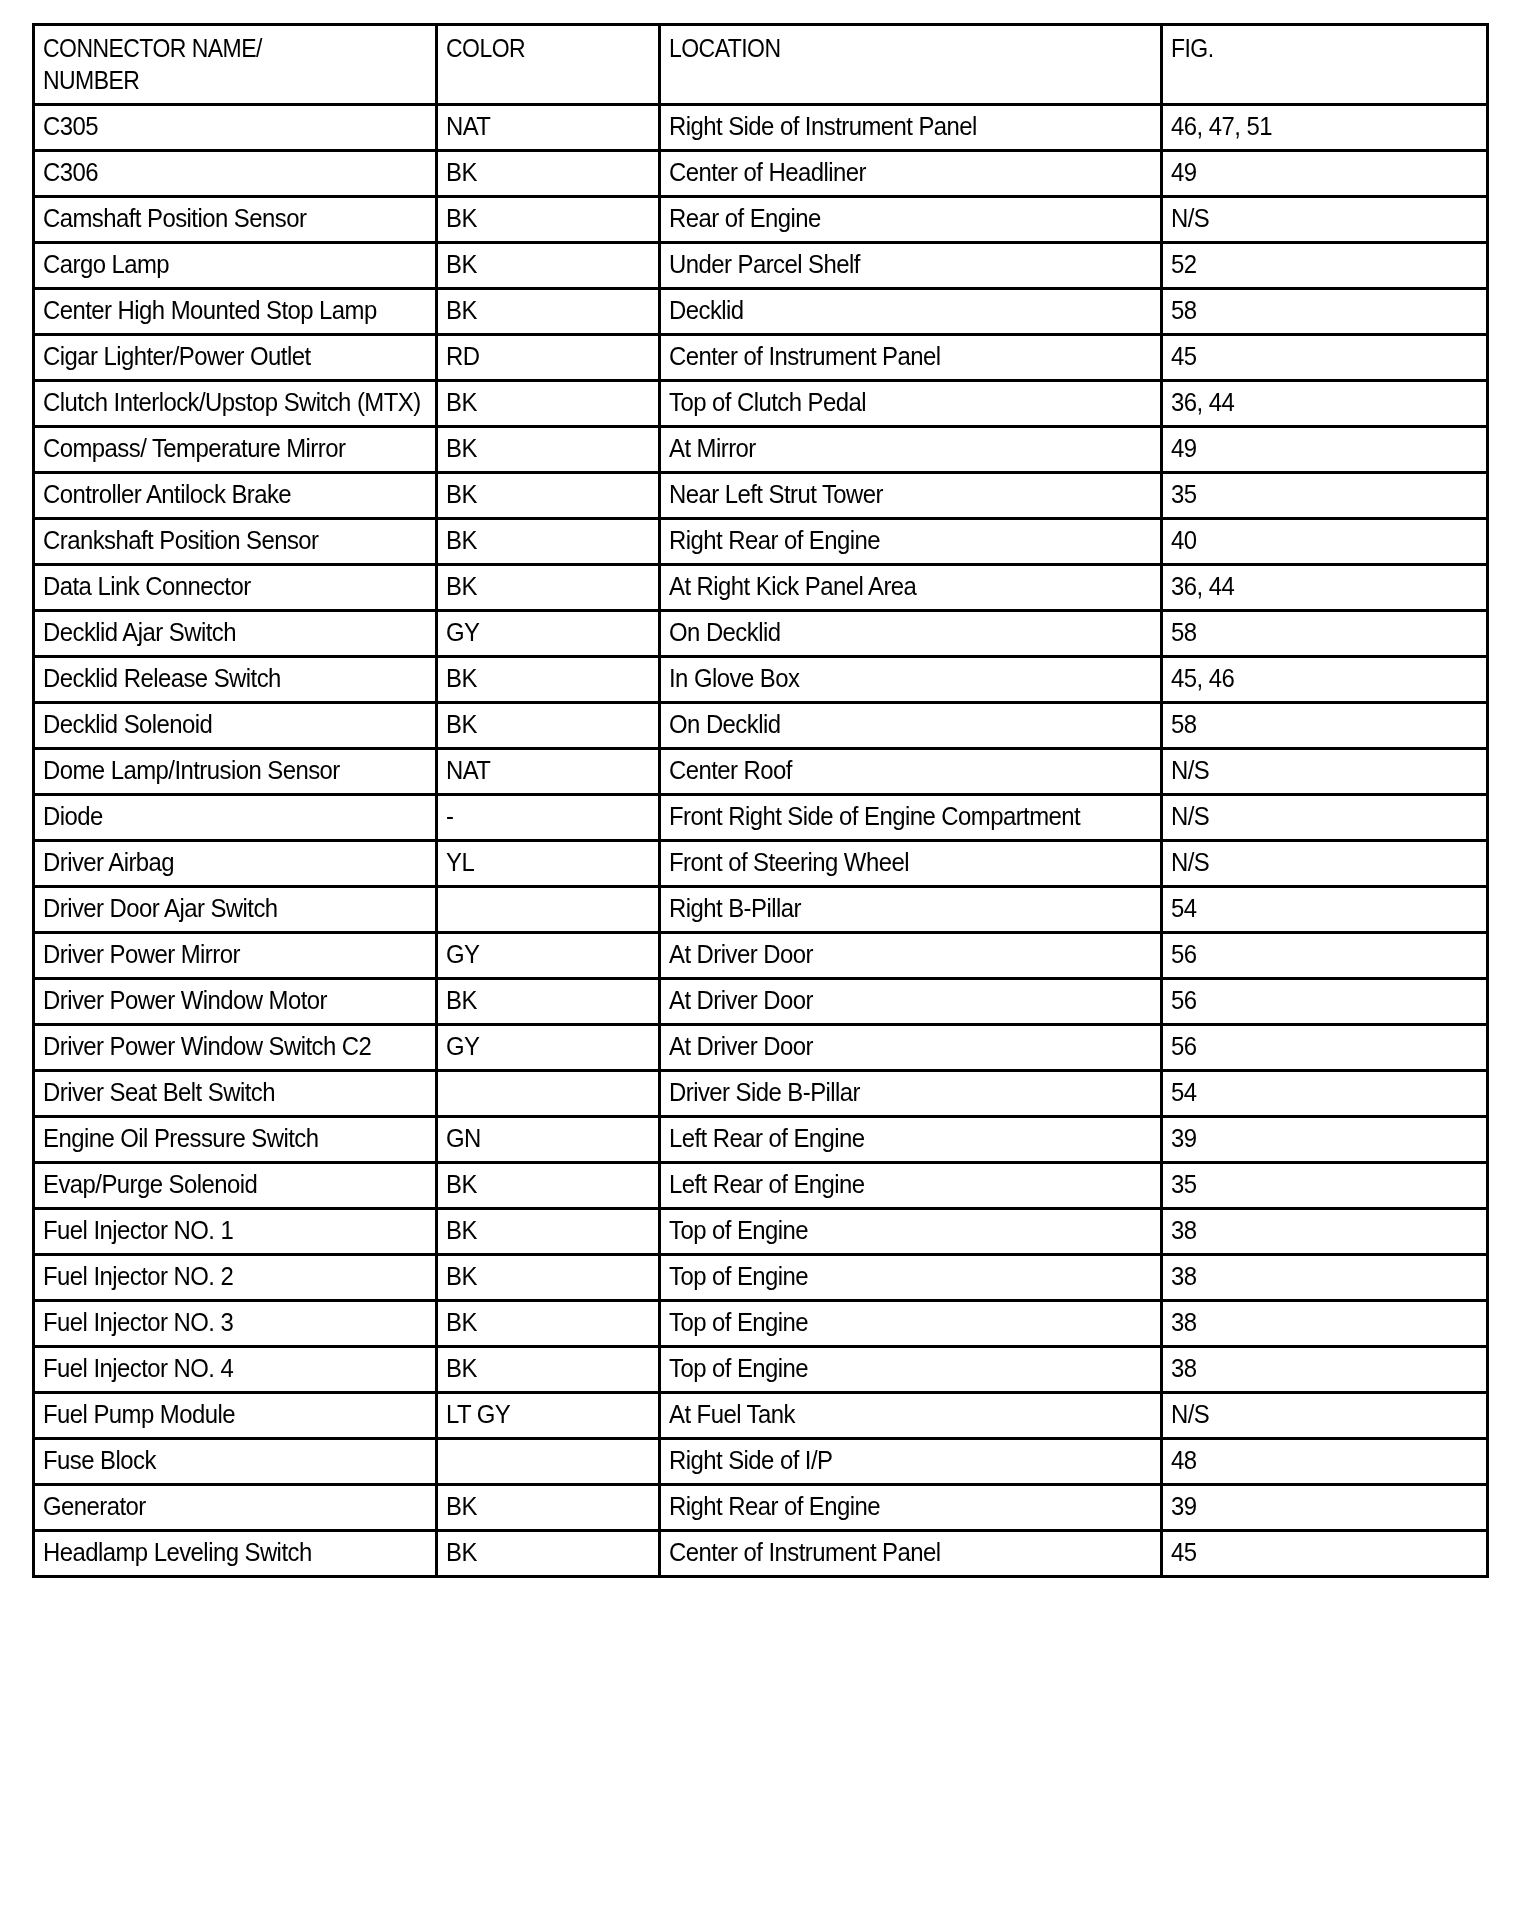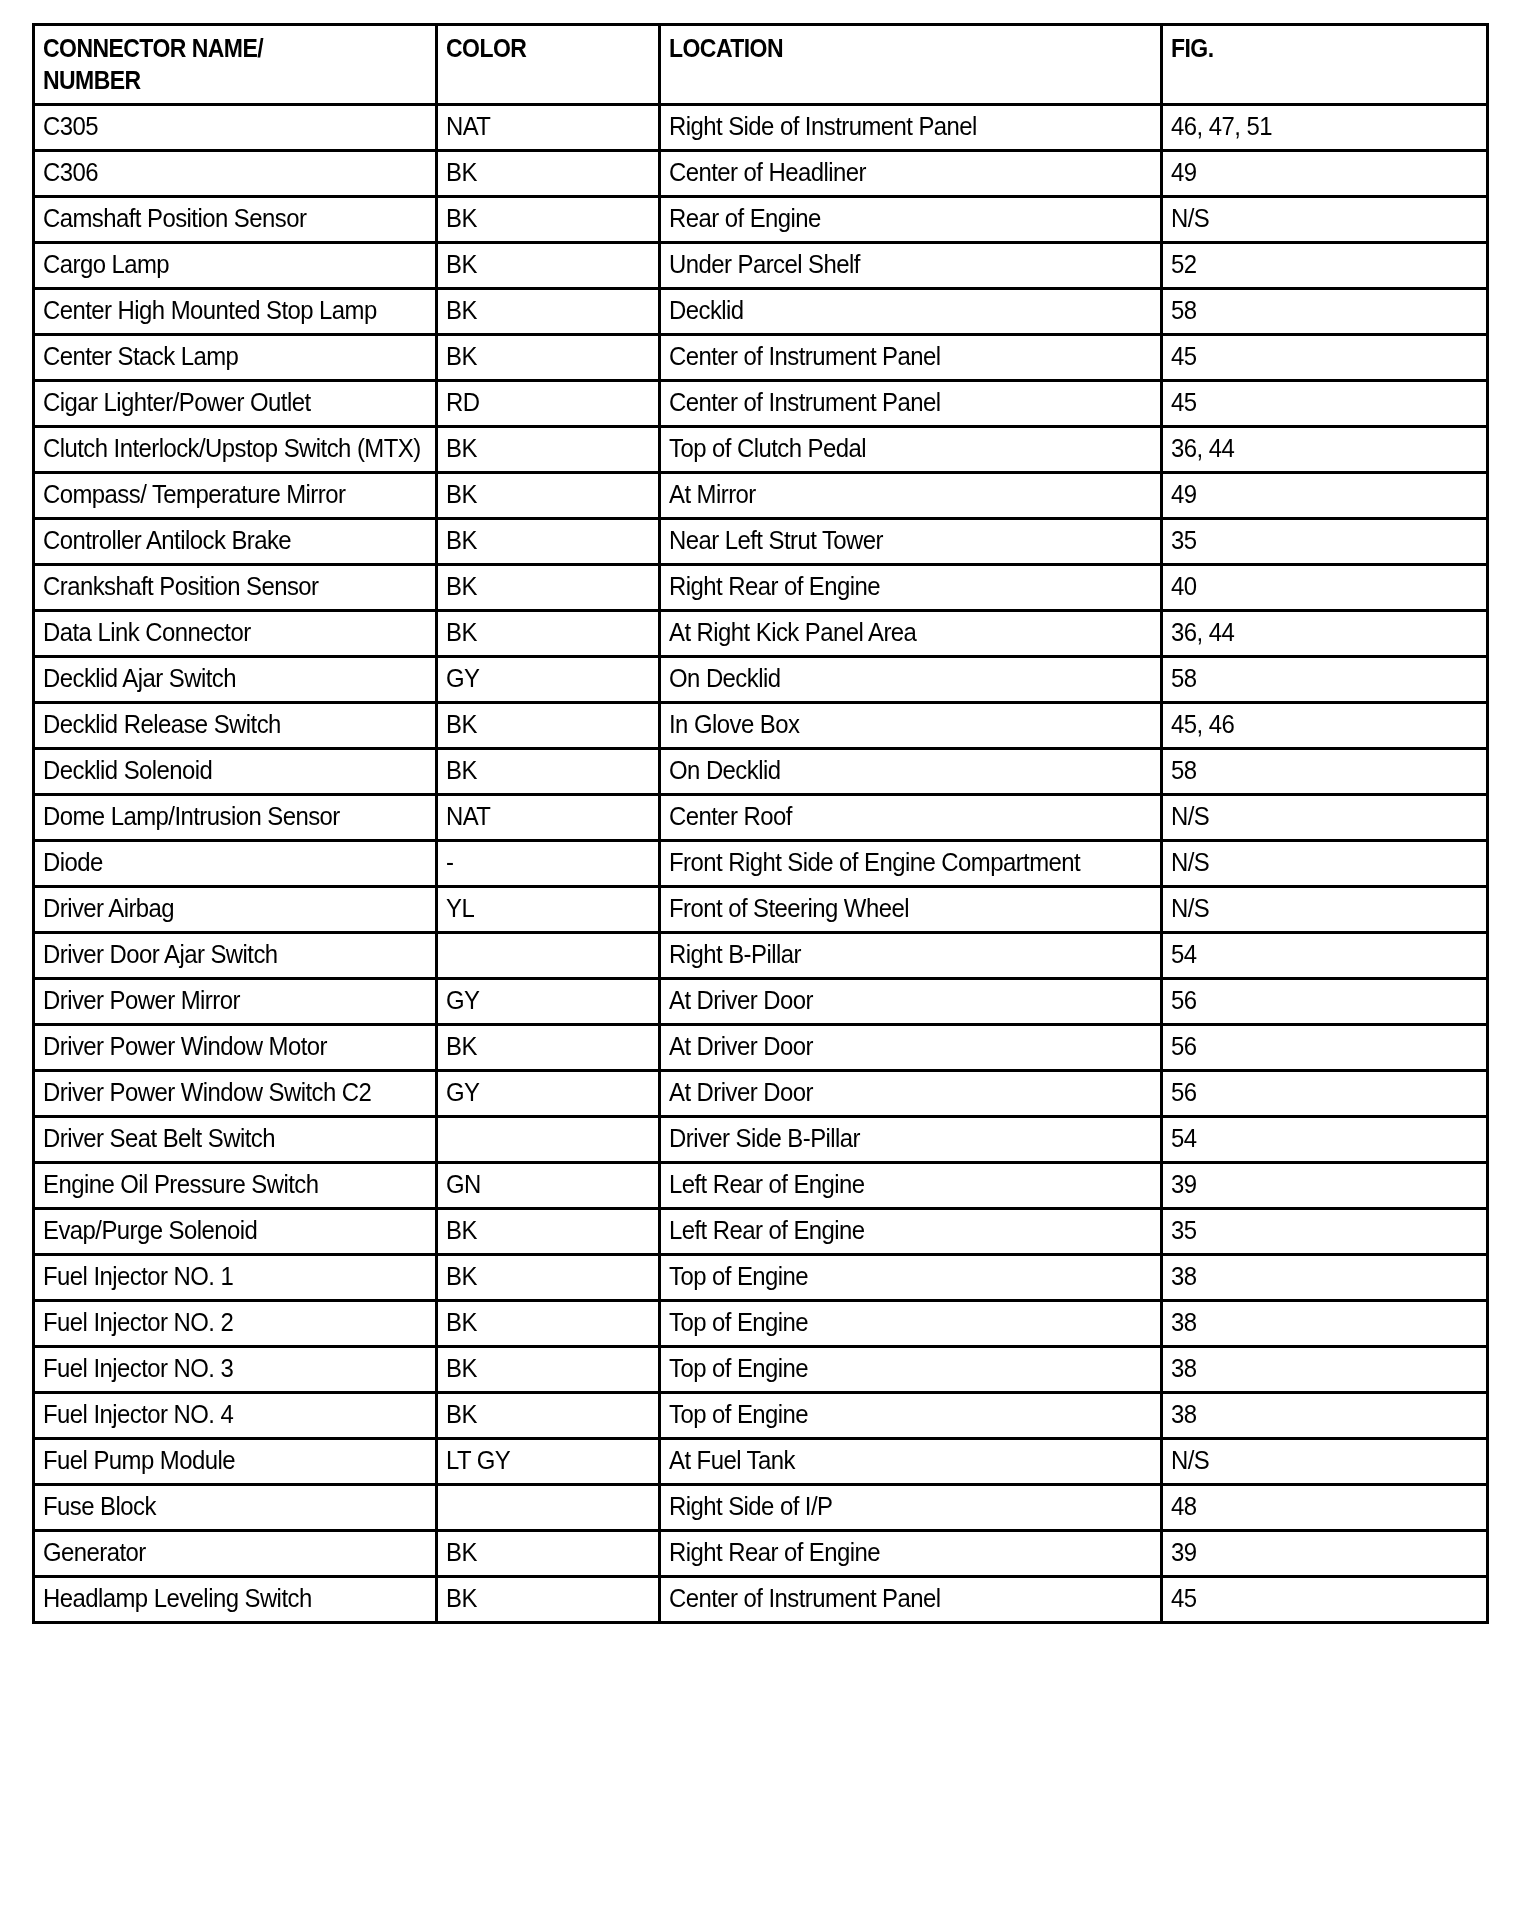--- a/index.html
+++ b/index.html
@@ -11,21 +11,21 @@
   }
   .tbl col.c1 { width: 403px; }
   .tbl col.c2 { width: 223px; }
   .tbl col.c3 { width: 502px; }
   .tbl col.c4 { width: 326px; }
   .tbl th, .tbl td {
     border: 3px solid #000; vertical-align: top; text-align: left;
     padding: 4px 8px 6px 8px; font-size: 26px; line-height: 33px;
     letter-spacing: -0.6px; transform-origin: left top;
   }
-  .tbl th { font-weight: bold; height: 65px; font-size: 25px; line-height: 32px; padding-top: 6px; }
+  .tbl th { font-weight: normal; height: 65px; font-size: 25px; line-height: 32px; padding-top: 6px; }
   .tbl td { height: 31px; }
   .tbl td .txt { display: inline-block; transform: scaleX(0.92); transform-origin: left top; white-space: pre-wrap; }
   .tbl th .txt { display: inline-block; transform: scaleX(0.92); transform-origin: left top; }
   .tbl td.c1 .txt { width: 420px; }
   .tbl td.c3 .txt { width: 520px; }
 </style>
 </head>
 <body>
 
 <table class="tbl">
@@ -68,26 +68,20 @@
         <td class="c3"><span class="txt">Under Parcel Shelf</span></td>
         <td class="c4"><span class="txt">52</span></td>
       </tr>
       <tr>
         <td class="c1"><span class="txt">Center High Mounted Stop Lamp</span></td>
         <td class="c2"><span class="txt">BK</span></td>
         <td class="c3"><span class="txt">Decklid</span></td>
         <td class="c4"><span class="txt">58</span></td>
       </tr>
       <tr>
-        <td class="c1"><span class="txt">Center Stack Lamp</span></td>
-        <td class="c2"><span class="txt">BK</span></td>
-        <td class="c3"><span class="txt">Center of Instrument Panel</span></td>
-        <td class="c4"><span class="txt">45</span></td>
-      </tr>
-      <tr>
         <td class="c1"><span class="txt">Cigar Lighter/Power Outlet</span></td>
         <td class="c2"><span class="txt">RD</span></td>
         <td class="c3"><span class="txt">Center of Instrument Panel</span></td>
         <td class="c4"><span class="txt">45</span></td>
       </tr>
       <tr>
         <td class="c1"><span class="txt">Clutch Interlock/Upstop Switch (MTX)</span></td>
         <td class="c2"><span class="txt">BK</span></td>
         <td class="c3"><span class="txt">Top of Clutch Pedal</span></td>
         <td class="c4"><span class="txt">36, 44</span></td>

